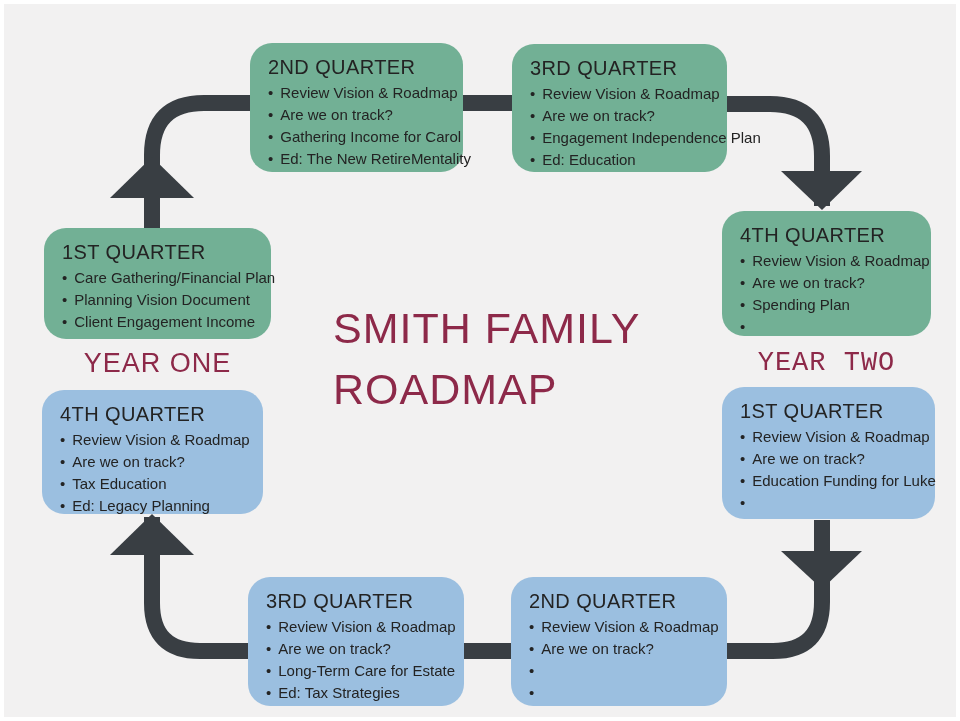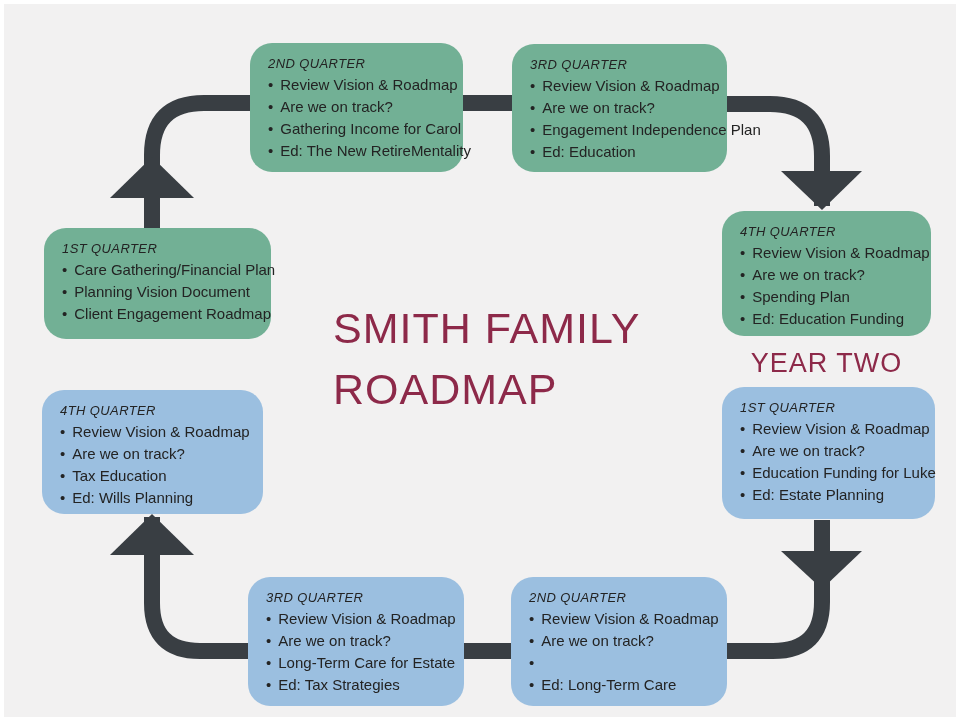--- a/index.html
+++ b/index.html
@@ -20,25 +20,24 @@
   .qbox{
     position:absolute;
     border-radius:22px;
     padding:11px 14px 10px 18px;
     box-sizing:border-box;
     color:#232323;
   }
   .qbox.green{background:#72b095;}
   .qbox.blue{background:#9bbfe0;}
   .qbox .qtitle{
-    font-size:13px;
+    font-size:20px;
     letter-spacing:0.4px;
     margin:2px 0 3px 0;
     white-space:nowrap;
-    font-style:italic;
   }
   .qbox .item{
     font-size:15px;
     line-height:22px;
     white-space:nowrap;
     display:flex;
     align-items:baseline;
   }
   .qbox .dot{
     font-size:15px;
@@ -66,21 +65,21 @@
   }
   .year-label{
     position:absolute;
     font-size:27px;
     letter-spacing:1px;
     color:#8d2949;
     text-align:center;
     white-space:nowrap;
   }
   .year-one{left:40px;top:344px;width:227px;}
-  .year-two{left:718px;top:344px;width:209px;}
+  .year-two{left:718px;top:344px;width:209px;font-family:Liberation Mono, monospace;}
 </style>
 </head>
 <body>
 
 <div class="canvas">
 
   <svg class="connectors" width="960" height="721" viewBox="0 0 960 721">
     <g stroke="#393e43" stroke-width="16" fill="none">
       <path d="M 246 99 L 200 99 Q 148 99 148 151 L 148 226"></path>
       <path d="M 459 99 L 508 99"></path>
@@ -95,35 +94,36 @@
       <polygon points="777,547 858,547 818,585"></polygon>
       <polygon points="106,551 190,551 148,510"></polygon>
     </g>
   </svg>
 
   <div class="main-title">
     <div>SMITH FAMILY</div>
     <div>ROADMAP</div>
   </div>
 
+  <div class="year-label year-one">YEAR ONE</div>
   <div class="year-label year-two">YEAR TWO</div>
 
   <div class="qbox green pos-y1q1">
     <div class="qtitle">1ST QUARTER</div>
     <div class="item">
         <span class="dot">•</span>
         <span>Care Gathering/Financial Plan</span>
       </div>
     <div class="item">
         <span class="dot">•</span>
         <span>Planning Vision Document</span>
       </div>
     <div class="item">
         <span class="dot">•</span>
-        <span>Client Engagement Roadmap</span>
+        <span>Client Engagement Income</span>
       </div>
   </div>
 
   <div class="qbox green pos-y1q2">
     <div class="qtitle">2ND QUARTER</div>
     <div class="item">
         <span class="dot">•</span>
         <span>Review Vision &amp; Roadmap</span>
       </div>
     <div class="item">
@@ -169,60 +169,57 @@
     <div class="item">
         <span class="dot">•</span>
         <span>Are we on track?</span>
       </div>
     <div class="item">
         <span class="dot">•</span>
         <span>Spending Plan</span>
       </div>
     <div class="item">
         <span class="dot">•</span>
-        <span>Ed: Education Funding</span>
       </div>
   </div>
 
   <div class="qbox blue pos-y2q1">
     <div class="qtitle">1ST QUARTER</div>
     <div class="item">
         <span class="dot">•</span>
         <span>Review Vision &amp; Roadmap</span>
       </div>
     <div class="item">
         <span class="dot">•</span>
         <span>Are we on track?</span>
       </div>
     <div class="item">
         <span class="dot">•</span>
         <span>Education Funding for Luke</span>
       </div>
     <div class="item">
         <span class="dot">•</span>
-        <span>Ed: Estate Planning</span>
       </div>
   </div>
 
   <div class="qbox blue pos-y2q2">
     <div class="qtitle">2ND QUARTER</div>
     <div class="item">
         <span class="dot">•</span>
         <span>Review Vision &amp; Roadmap</span>
       </div>
     <div class="item">
         <span class="dot">•</span>
         <span>Are we on track?</span>
       </div>
     <div class="item">
         <span class="dot">•</span>
       </div>
     <div class="item">
         <span class="dot">•</span>
-        <span>Ed: Long-Term Care</span>
       </div>
   </div>
 
   <div class="qbox blue pos-y2q3">
     <div class="qtitle">3RD QUARTER</div>
     <div class="item">
         <span class="dot">•</span>
         <span>Review Vision &amp; Roadmap</span>
       </div>
     <div class="item">
@@ -248,17 +245,17 @@
     <div class="item">
         <span class="dot">•</span>
         <span>Are we on track?</span>
       </div>
     <div class="item">
         <span class="dot">•</span>
         <span>Tax Education</span>
       </div>
     <div class="item">
         <span class="dot">•</span>
-        <span>Ed: Wills Planning</span>
+        <span>Ed: Legacy Planning</span>
       </div>
   </div>
 
 </div>
 
 </body></html>

